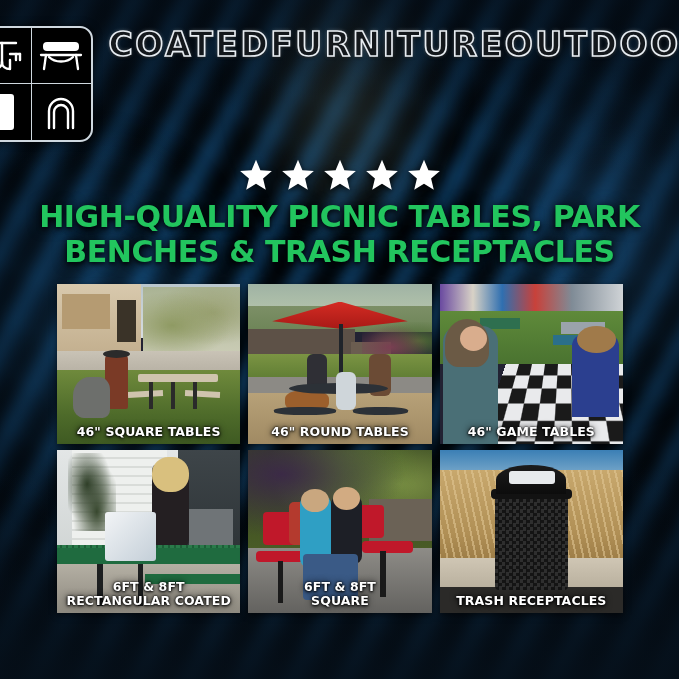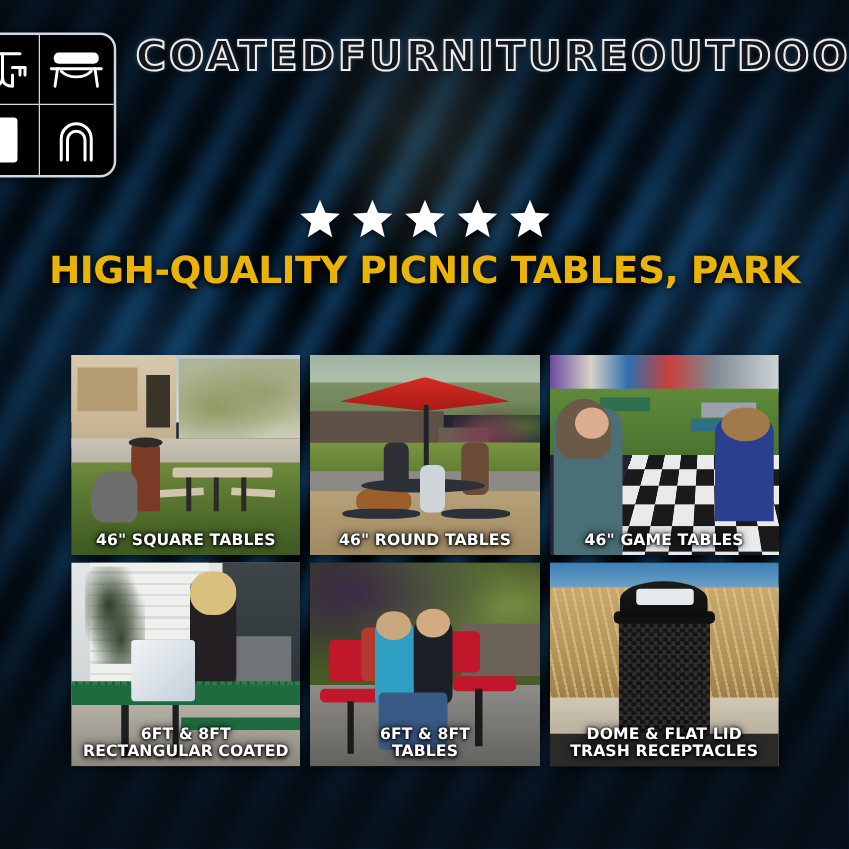--- a/index.html
+++ b/index.html
@@ -85,21 +85,21 @@
   
   .stars {
     position:absolute; left:0; right:0; top:158px;
     display:flex; justify-content:center; gap:8px;
   }
   .star { width:34px; height:34px; display:block; filter:drop-shadow(0 2px 3px rgba(0,0,0,.85)); }
 
   
   .headline {
     position:absolute; left:0; right:0; top:200px;
-    text-align:center; color:#eab308;
+    text-align:center; color:#22c55e;
     font-family:"DejaVu Sans", sans-serif;
     font-weight:bold; font-size:30px; line-height:1.16;
     letter-spacing:-.4px;
     text-shadow:0 2px 5px rgba(0,0,0,.9), 0 0 14px rgba(0,0,0,.6);
     padding:0 38px;
   }
 
   
   .grid {
     position:absolute; left:57px; top:284px; width:566px;
@@ -320,20 +320,21 @@
     <svg class="star" viewBox="0 0 24 24">
         <polygon fill="#ffffff" points="12,1.2 15.1,8.6 23.2,9.2 17,14.5 18.9,22.4 12,18.1 5.1,22.4 7,14.5 0.8,9.2 8.9,8.6"></polygon>
       </svg>
     <svg class="star" viewBox="0 0 24 24">
         <polygon fill="#ffffff" points="12,1.2 15.1,8.6 23.2,9.2 17,14.5 18.9,22.4 12,18.1 5.1,22.4 7,14.5 0.8,9.2 8.9,8.6"></polygon>
       </svg>
   </div>
 
   <div class="headline">
     <div>HIGH-QUALITY PICNIC TABLES, PARK</div>
+    <div>BENCHES &amp; TRASH RECEPTACLES</div>
   </div>
 
   <div class="grid">
 
     <div class="tile">
       <div class="scene">
         <div class="band t1-sky"></div>
           <div class="rect t1-bldg"></div>
           <div class="rect t1-gar"></div>
         <div class="rect t1-win"></div>
@@ -435,36 +436,35 @@
           <div class="rect t5-lg2"></div>
         <div class="rect t5-pack"></div>
         <div class="rect t5-kid1"></div>
           <div class="blob t5-kid1h"></div>
         <div class="rect t5-kid2"></div>
           <div class="blob t5-kid2h"></div>
         <div class="rect t5-jeans"></div>
       </div>
       <div class="cap">
         <div>6FT &amp; 8FT</div>
-        <div>TABLES</div>
+        <div>SQUARE</div>
       </div>
     </div>
 
     <div class="tile r2">
       <div class="scene">
         <div class="band t6-sky"></div>
           <div class="band t6-grass"></div>
           <div class="band t6-gt"></div>
         <div class="band t6-walk"></div>
           <div class="band t6-dark"></div>
         <div class="rect t6-can"></div>
         <div class="rect t6-rim"></div>
         <div class="rect t6-dome"></div>
         <div class="rect t6-open"></div>
       </div>
       <div class="cap">
-        <div>DOME &amp; FLAT LID</div>
         <div>TRASH RECEPTACLES</div>
       </div>
     </div>
 
   </div>
 </div>
 
 </body></html>

